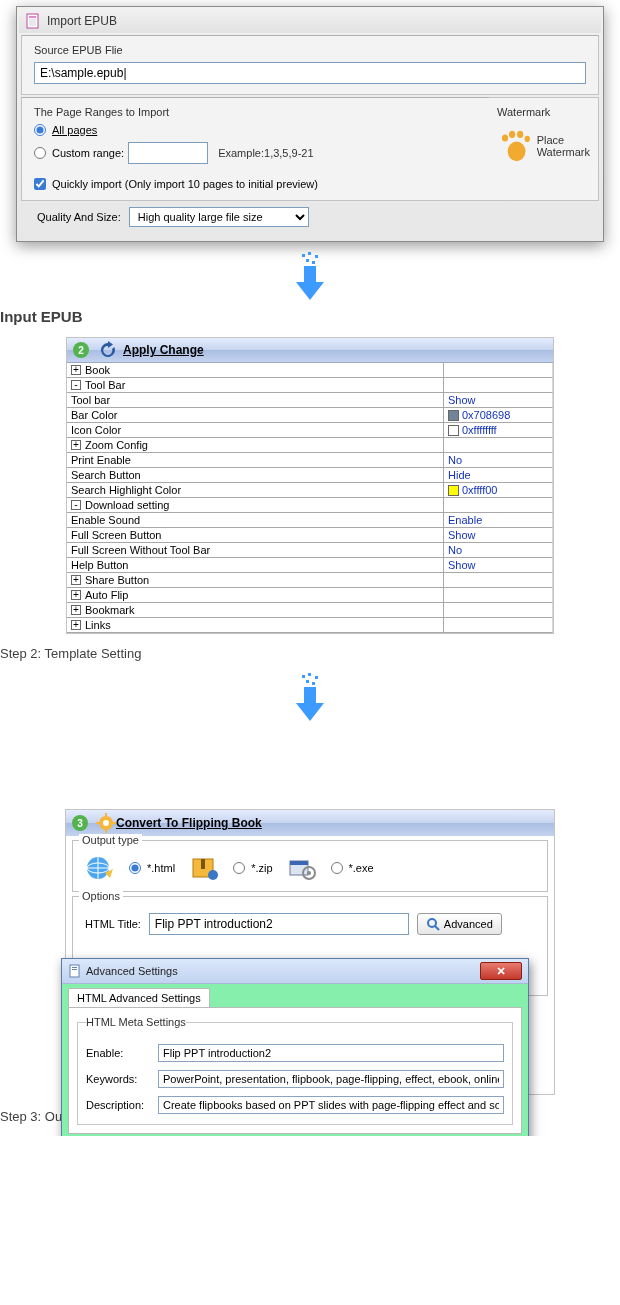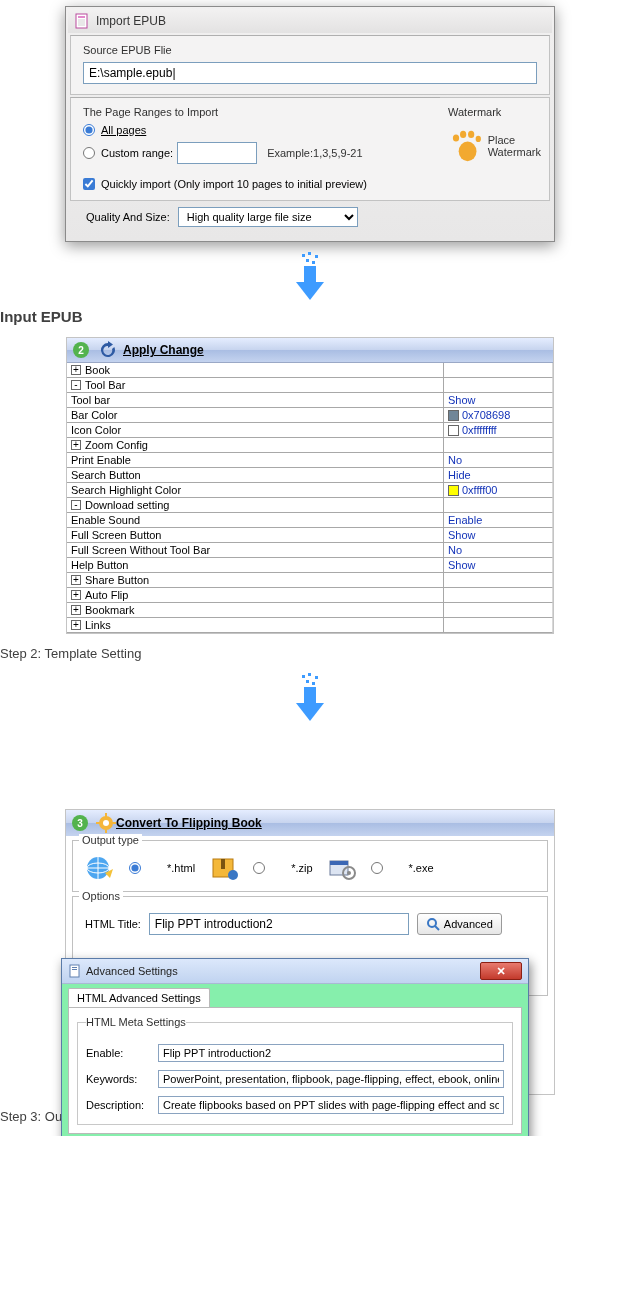--- a/index.html
+++ b/index.html
@@ -1,18 +1,18 @@
 <!DOCTYPE html>
 <html><head>
 <meta charset="utf-8">
 <style>
 *{box-sizing:border-box;margin:0;padding:0;font-family:Tahoma,Segoe UI,Arial,sans-serif;font-size:11px}
 body{background:#fff;width:620px;margin:0 auto}
 .shadow{box-shadow:0 4px 14px rgba(0,0,0,.4)}
-.dlg1{width:490px;margin:6px auto 0;background:linear-gradient(#f1f0f0,#e8e7e7);border:1px solid #8b8b8b;padding:2px 2px 8px}
+.dlg1{width:588px;margin:6px auto 0;background:linear-gradient(#f1f0f0,#e8e7e7);border:1px solid #8b8b8b;padding:2px 2px 8px}
 .titlebar{display:flex;align-items:center;padding:4px 6px;background:linear-gradient(#f2f1f1,#e3e2e2)}
 .titlebar svg{width:16px;height:16px;margin-right:6px}
 .titlebar span{font-size:12px;color:#353535}
 .fs{border:1px solid #c2c2c2;border-top-color:#afafaf;margin:2px 2px 0;background:#f4f3f3;padding:8px 12px 10px}
 legend,.label{color:#303030;margin-bottom:6px;display:block}
 .input{width:100%;border:1px solid #7b9ebd;background:#fff;padding:3px 5px;font-size:12px;color:#000}
 .row{display:flex;align-items:center;margin-top:6px}
 .radio,.chk{width:12px;height:12px;margin-right:6px;accent-color:#3a7bd5}
 .ex{color:#333;margin-left:6px}
 .pagequality{display:flex;align-items:center;padding:6px 18px}
@@ -32,21 +32,21 @@
 .trow .rcell{flex:1;padding:1px 4px;color:#1333b8;display:flex;align-items:center}
 .sq{width:10px;height:10px;border:1px solid #666;margin-right:4px;display:inline-flex;align-items:center;justify-content:center;font-size:10px;line-height:1;background:#fff}
 .sw{width:11px;height:11px;border:1px solid #666;margin-right:3px}
 .pad1{padding-left:4px}.pad2{padding-left:28px}.pad3{padding-left:42px}
 .dlg3{width:490px;margin:30px auto 0;border:1px solid #c4c4c4;background:#fff;position:relative}
 .hdr3{display:flex;align-items:center;background:linear-gradient(#e5edff,#c7d4ee 50%,#a9bde3 50%,#c4d3ef);padding:3px 6px}
 .hdr3 .num{width:16px;height:16px;border-radius:50%;background:#53b34e;color:#fff;display:inline-flex;align-items:center;justify-content:center;font-size:10px;font-weight:bold;margin-right:8px}
 .section{margin:4px 6px;border:1px solid #c0c0c0}
 .sectlabel{position:relative;top:-7px;left:6px;background:#fff;padding:0 3px;color:#333}
 .outputs{display:flex;align-items:center;padding:2px 12px 10px;gap:14px}
-.outputs label{display:flex;align-items:center;gap:20px;color:#000}
+.outputs label{display:flex;align-items:center;gap:0;color:#000}
 .outputs svg{width:30px;height:26px}
 .options{padding:4px 12px 10px;display:flex;align-items:center;gap:8px}
 .btn{background:linear-gradient(#fff,#e6e6e6);border:1px solid #9a9a9a;border-radius:3px;padding:3px 8px;display:inline-flex;align-items:center;gap:4px;cursor:pointer;font-size:11px}
 .advdlg{position:absolute;top:148px;left:-5px;width:468px;background:#86efac;border:1px solid #5a7ba8;box-shadow:2px 4px 10px rgba(0,0,0,.45)}
 .advtitle{background:linear-gradient(#dce8fb,#c0d3f0);display:flex;align-items:center;padding:3px 6px;border-bottom:1px solid #a9b9d4}
 .advtitle span{font-size:11px;color:#222}
 .xbtn{margin-left:auto;width:42px;height:18px;background:linear-gradient(#e87a6f,#c33a2c);border:1px solid #8b1f14;border-radius:2px;color:#fff;display:flex;align-items:center;justify-content:center;font-weight:bold;font-size:11px;cursor:pointer}
 .tabs{display:flex;margin:4px 6px 0}
 .tab{background:#fff;border:1px solid #b9b9b9;border-bottom:none;padding:3px 8px;font-size:11px;color:#000;border-radius:2px 2px 0 0}
 .advbody{background:#fff;border:1px solid #b9b9b9;margin:0 6px 18px;padding:8px}

